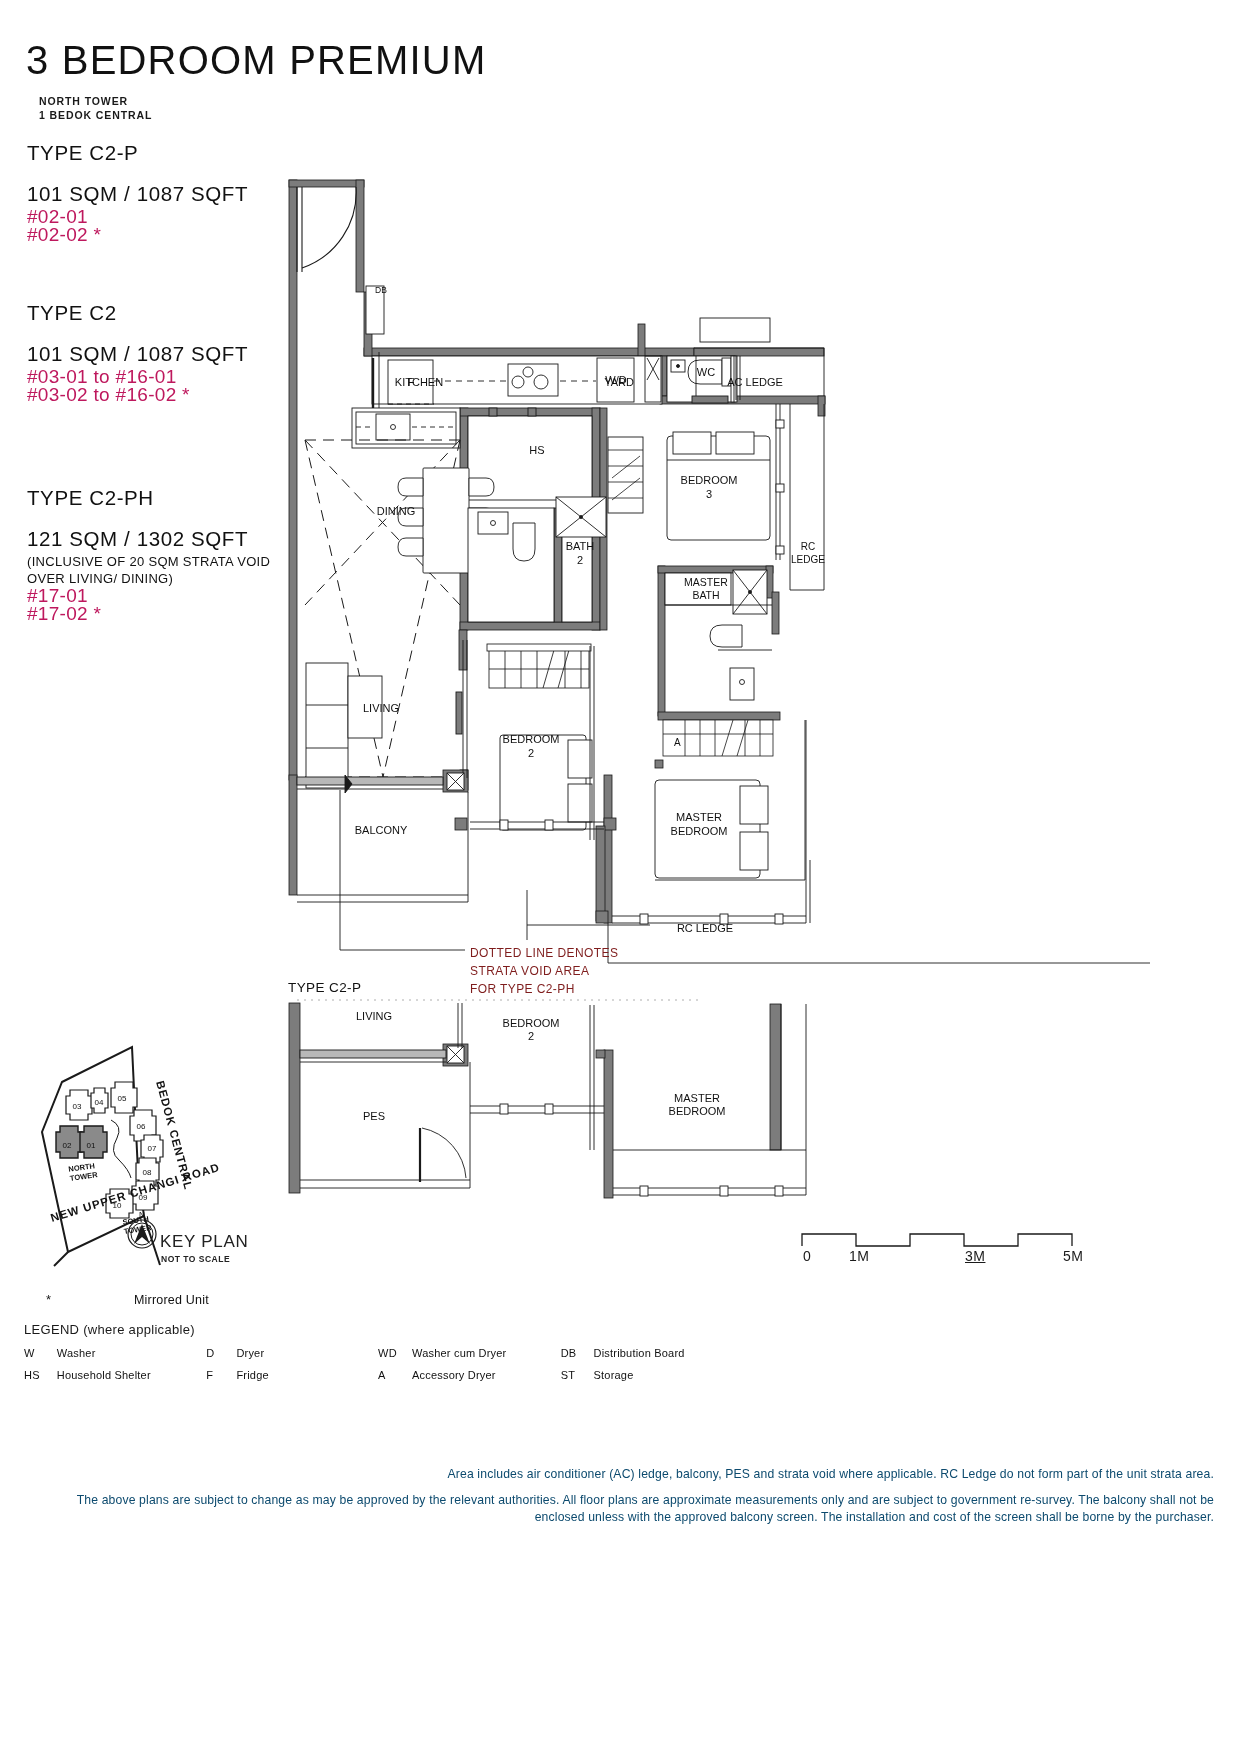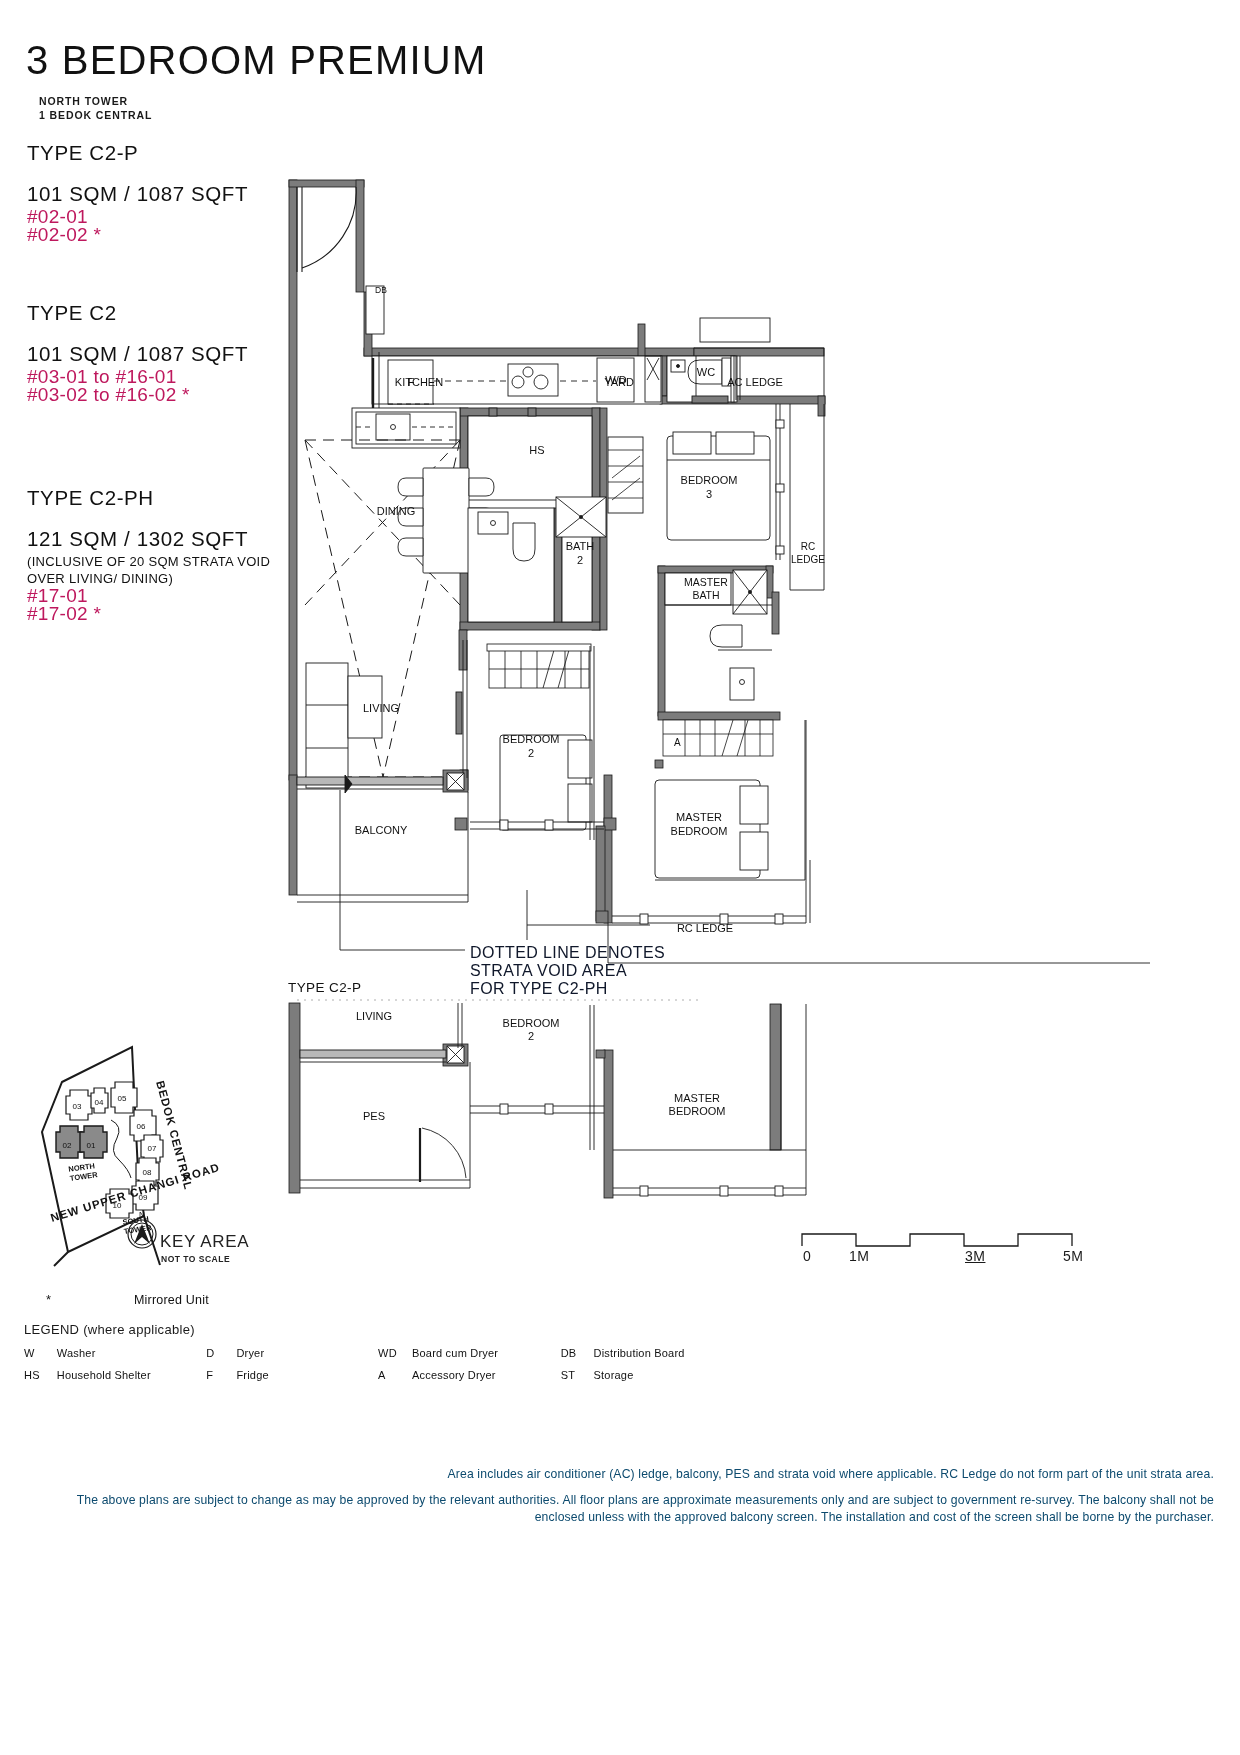--- a/index.html
+++ b/index.html
@@ -51,21 +51,21 @@
   .legend-title { font-size:13px; letter-spacing:0.3px; }
 
   table.legend-table { border-collapse:collapse; width:720px; margin-top:6px; }
   table.legend-table td { font-size:11px; padding:4px 0 6px 0; letter-spacing:0.2px; color:#111; vertical-align:top;}
   td.abbr { width:42px; }
   td.mean { width:200px; }
 
   .footnotes { position:absolute; left:24px; top:1466px; width:1190px; }
   .footnotes p { margin:0 0 9px 0; font-size:12.2px; line-height:17px; letter-spacing:0.15px; color:#0c4a6e;text-align:right; }
 
-  .dot-note { position:absolute; left:470px; top:944px; font-size:16px; line-height:18px; letter-spacing:0.4px; color:#0f172a;}
+  .dot-note { position:absolute; left:470px; top:944px; font-size:12px; line-height:18px; letter-spacing:0.4px; color:#7f1d1d;}
   .sub-type-label { position:absolute; left:288px; top:980px; font-size:13.5px; letter-spacing:0.4px; color:#111;}
 </style>
 </head>
 <body>
 
 <div class="page">
 
   <div class="title">3 BEDROOM PREMIUM</div>
   <div class="tower-block">
     <div class="tower-line">NORTH TOWER</div>
@@ -753,38 +753,38 @@
       <text x="32" y="202" transform="rotate(-17 32 202)">NEW UPPER CHANGI ROAD</text>
     </g>
 
     <g transform="translate(122,214)">
       <circle cx="0" cy="0" r="14" fill="none" stroke="#1a1a1a" stroke-width="1.2"></circle>
       <circle cx="0" cy="0" r="11" fill="none" stroke="#1a1a1a" stroke-width="1"></circle>
       <path d="M0 -10 L8 10 L0 3 L-8 10 Z" fill="#1a1a1a"></path>
       <text x="0" y="-17" font-family="Liberation Sans, sans-serif" font-size="8" fill="#111" text-anchor="middle">N</text>
     </g>
   </svg>
-  <div class="keyplan-text">KEY AREA</div>
+  <div class="keyplan-text">KEY PLAN</div>
   <div class="keyplan-sub">NOT TO SCALE</div>
 
   <div class="legend">
     <div class="legend-row" style="height:30px;">
       <div class="star" style="top:0px;">*</div>
       <div class="legend-txt" style="top:0px;">Mirrored Unit</div>
     </div>
     <div class="legend-title">LEGEND (where applicable)</div>
     <table class="legend-table">
       <tbody>
         <tr>
           <td class="abbr">W</td>
           <td class="mean">Washer</td>
           <td class="abbr">D</td>
           <td class="mean">Dryer</td>
           <td class="abbr">WD</td>
-          <td class="mean">Board cum Dryer</td>
+          <td class="mean">Washer cum Dryer</td>
           <td class="abbr">DB</td>
           <td class="mean">Distribution Board</td>
         </tr>
         <tr>
           <td class="abbr">HS</td>
           <td class="mean">Household Shelter</td>
           <td class="abbr">F</td>
           <td class="mean">Fridge</td>
           <td class="abbr">A</td>
           <td class="mean">Accessory Dryer</td>

